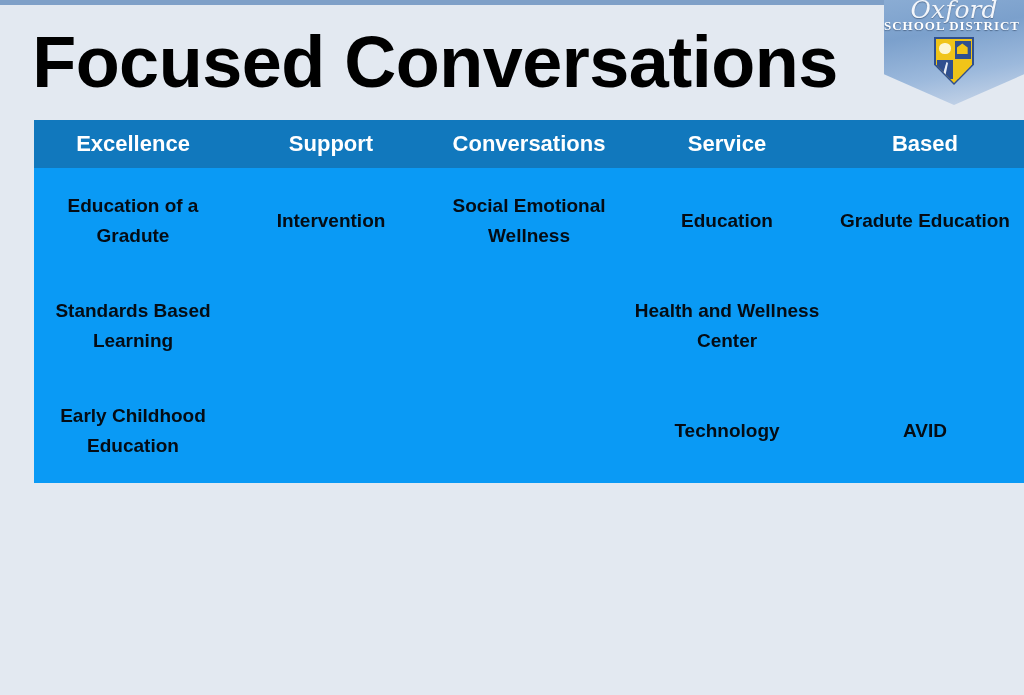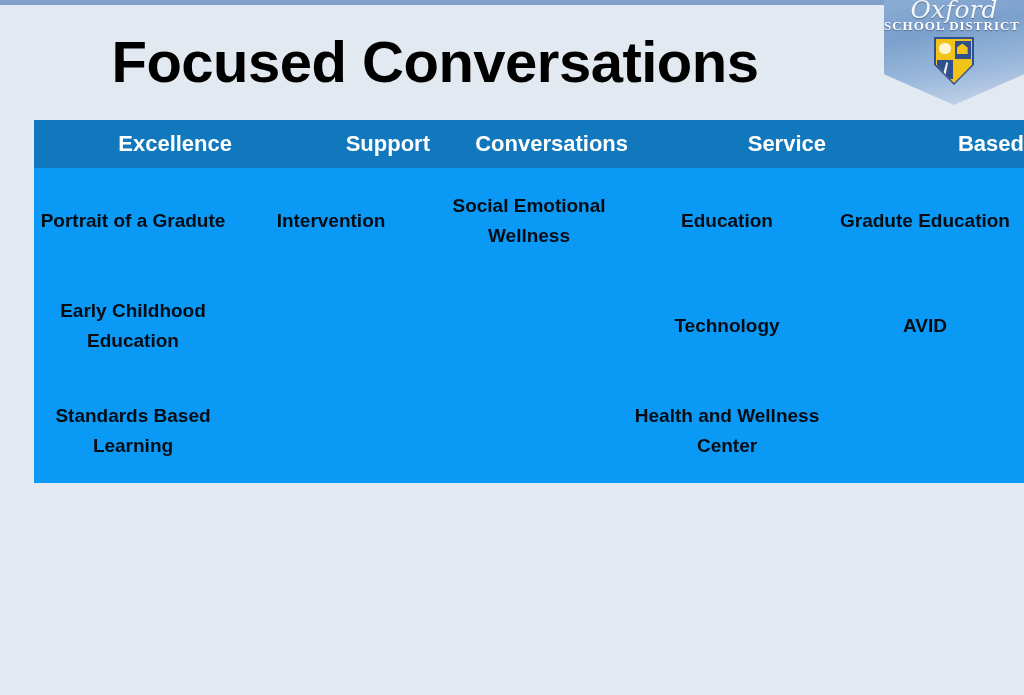--- a/index.html
+++ b/index.html
@@ -34,21 +34,21 @@
   }
 
   #page-title {
     position: absolute;
     top: 20px;
     left: 0;
     width: 870px;
     text-align: center;
     font-family: "Liberation Sans", sans-serif;
     font-weight: bold;
-    font-size: 58px;
+    font-size: 72px;
     line-height: 74px;
     letter-spacing: -0.5px;
     color: #000000;
     white-space: nowrap;
   }
 
   
   #district-logo {
     position: absolute;
     top: -18px;
@@ -151,21 +151,21 @@
     border-collapse: collapse;
     table-layout: fixed;
   }
   #matrix-table th {
     height: 48px;
     background: #1178bd;
     color: #ffffff;
     font-family: "Liberation Sans", sans-serif;
     font-weight: bold;
     font-size: 22px;
-    text-align: right;
+    text-align: center;
     vertical-align: middle;
     padding: 0;
     border: 0;
   }
   #matrix-table td {
     height: 105px;
     background: #0a9af5;
     color: #050c14;
     font-family: "Liberation Sans", sans-serif;
     font-weight: bold;
@@ -211,34 +211,34 @@
     <tr>
       <th>Excellence</th>
       <th>Support</th>
       <th>Conversations</th>
       <th>Service</th>
       <th>Based</th>
     </tr>
   </thead>
   <tbody>
     <tr>
-      <td>Portrait of a Gradute</td>
+      <td>Education of a Gradute</td>
       <td>Intervention</td>
       <td>Social Emotional Wellness</td>
       <td>Education</td>
       <td>Gradute Education</td>
     </tr>
     <tr>
+      <td>Standards Based Learning</td>
+      <td class="empty-cell"></td>
+      <td class="empty-cell"></td>
+      <td>Health and Wellness Center</td>
+      <td class="empty-cell"></td>
+    </tr>
+    <tr>
       <td>Early Childhood Education</td>
       <td class="empty-cell"></td>
       <td class="empty-cell"></td>
       <td>Technology</td>
       <td>AVID</td>
     </tr>
-    <tr>
-      <td>Standards Based Learning</td>
-      <td class="empty-cell"></td>
-      <td class="empty-cell"></td>
-      <td>Health and Wellness Center</td>
-      <td class="empty-cell"></td>
-    </tr>
   </tbody>
 </table>
 
 </body></html>

